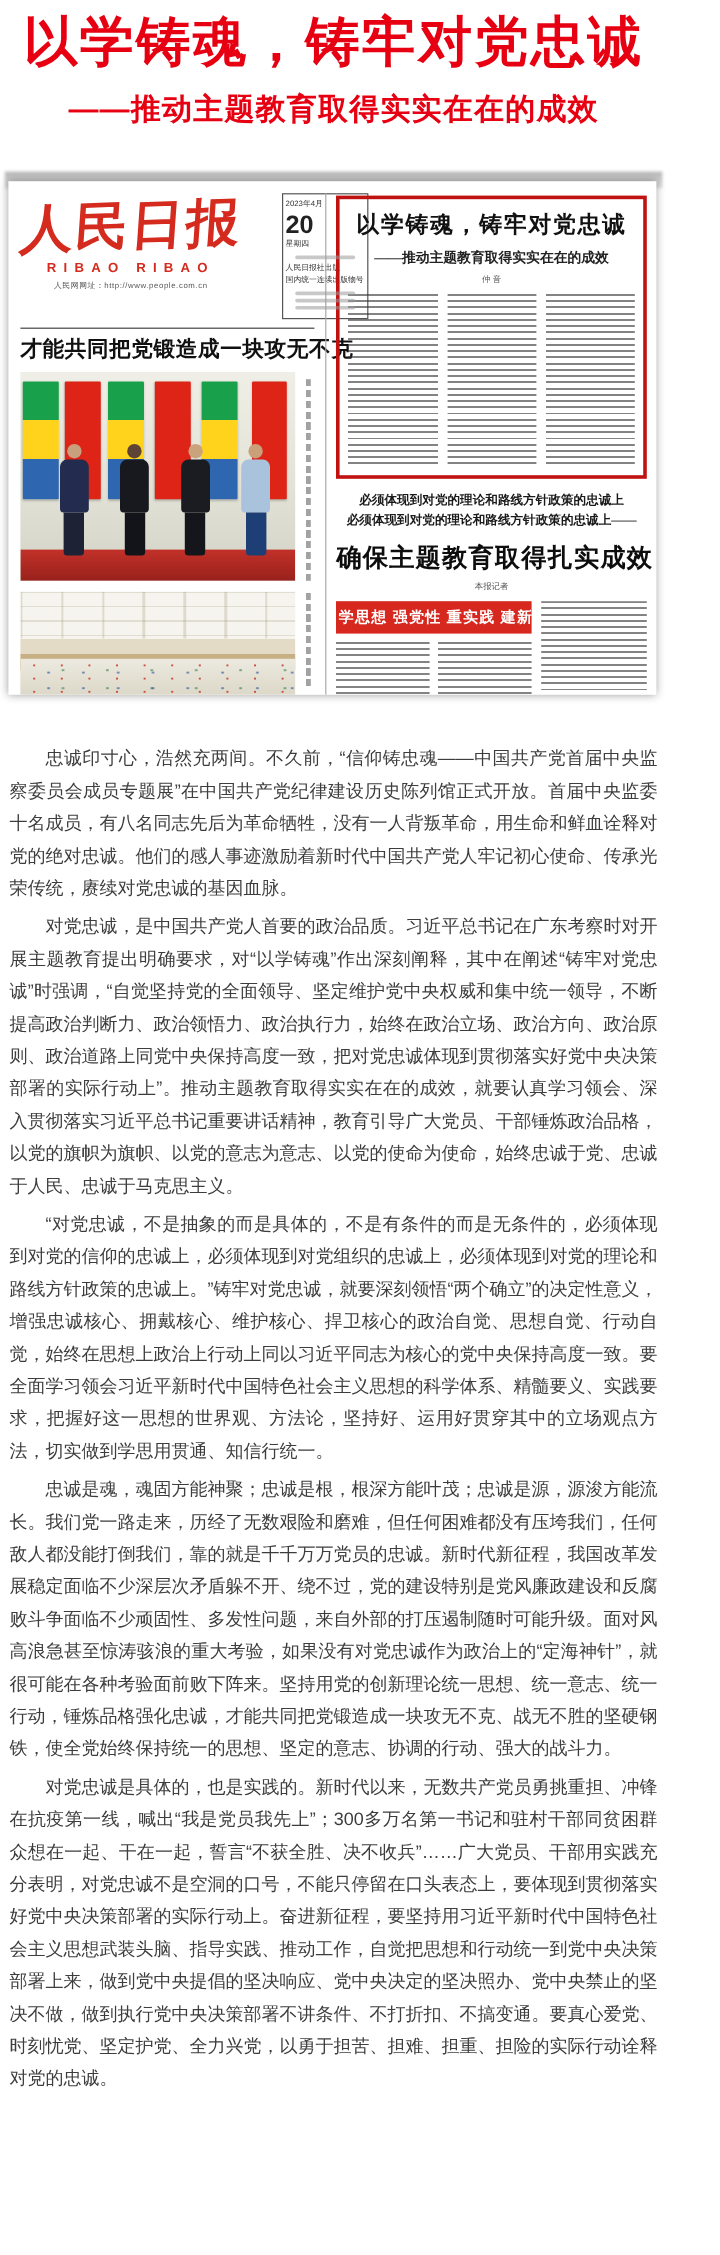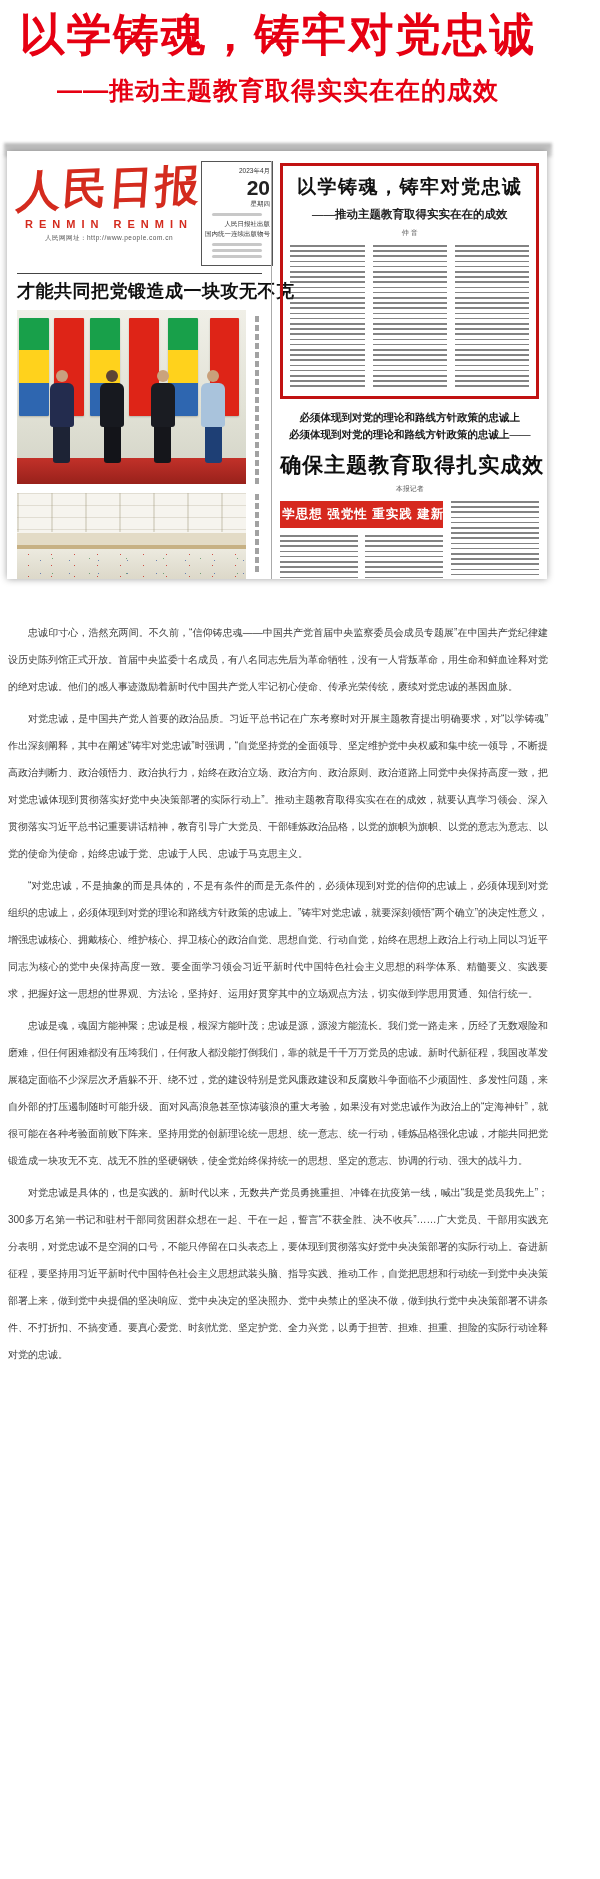--- a/index.html
+++ b/index.html
@@ -69,21 +69,21 @@
     white-space:nowrap;
   }
   .masthead-roman{
     color:#d42b1e; font-weight:700; font-size:11px;
     letter-spacing:6px; margin-top:7px;
   }
   .masthead-url{font-size:6.5px; color:#555; margin-top:4px; letter-spacing:.5px;}
   .datebox{
     border:1px solid #555; width:72px; flex:0 0 72px;
     padding:4px 2px; box-sizing:border-box;
-    text-align:right; font-size:6.5px; color:#333; line-height:1.6;
+    text-align:left; font-size:6.5px; color:#333; line-height:1.6;margin-left:34px;
   }
   .datebox .day{font-size:21px; font-weight:700; color:#222; line-height:1.1;}
   .blurline{height:3px; background:#9a9a9a; opacity:.55; border-radius:2px; margin:3px 8px;}
 
   .np-rule{border:none; border-top:1.5px solid #444; margin:7px 0 5px;}
 
   .np-headline{
     font-size:18px; font-weight:900; color:#101010;
     text-align:center; letter-spacing:.5px;
     margin:4px 0 7px; white-space:nowrap;
@@ -170,21 +170,21 @@
     background:#d6281e; color:#fff;
     font-weight:800; font-size:12.5px; letter-spacing:1px;
     text-align:center; padding:5px 2px; white-space:nowrap;
   }
   .cols2{display:flex; gap:7px; height:104px; margin-top:7px;}
   .second-right .simtext{height:150px;}
 
   
   .body-text{padding:40px 8px 14px;}
   .body-text p{
-    font-size:10px;
+    font-size:15px;
     line-height:27px;
     color:#3d3d3d;
     text-align:justify;
     text-indent:2em;
     margin:0 0 5px;
   }
 </style>
 </head>
 <body>
 
@@ -194,21 +194,21 @@
   <h2 class="main-subtitle">——推动主题教育取得实实在在的成效</h2>
 
   <div class="np-figure">
     <div class="np-shadowband"></div>
     <div class="np-page">
 
       <div class="np-left">
         <div class="masthead-row">
           <div class="masthead-block">
             <div class="masthead-name">人民日报</div>
-            <div class="masthead-roman">RENMIN RENMIN</div>
+            <div class="masthead-roman">RIBAO RIBAO</div>
             <div class="masthead-url">人民网网址：http://www.people.com.cn</div>
           </div>
           <div class="datebox">
             <div>2023年4月</div>
             <div class="day">20</div>
             <div>星期四</div>
             <div class="blurline"></div>
             <div>人民日报社出版</div>
             <div>国内统一连续出版物号</div>
             <div class="blurline"></div>

